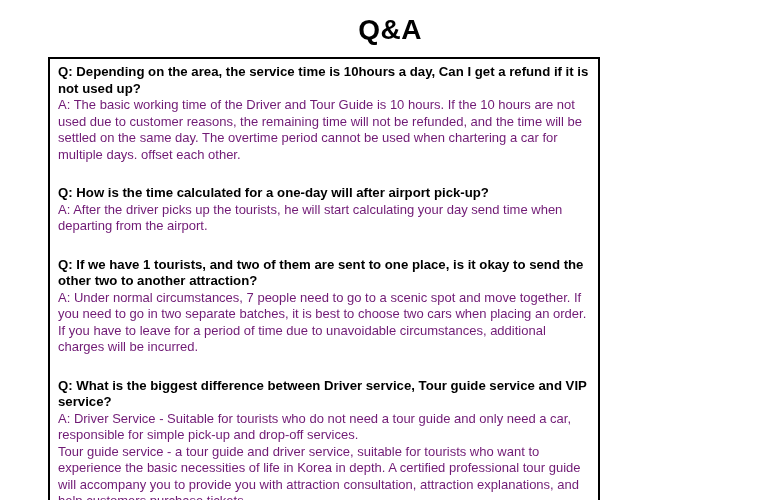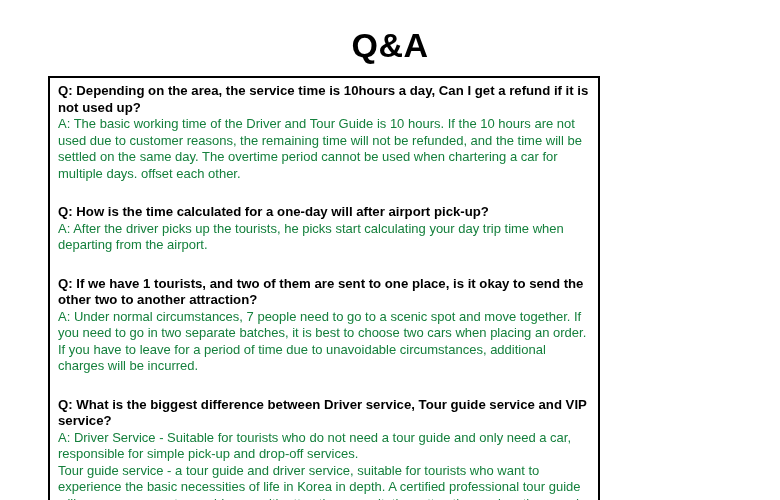--- a/index.html
+++ b/index.html
@@ -13,25 +13,25 @@
     color: #111111;
   }
   .page {
     width: 780px;
     height: 500px;
     position: relative;
     box-sizing: border-box;
   }
   .page-title {
     text-align: center;
-    font-size: 34px;
+    font-size: 28px;
     font-weight: 700;
     letter-spacing: 0.5px;
     margin: 0;
-    padding-top: 26px;
+    padding-top: 14px;
     padding-bottom: 11px;
     color: #000000;
   }
   .qa-box {
     margin-left: 48px;
     width: 552px;
     box-sizing: border-box;
     border: 2px solid #000000;
     padding: 5px 8px 6px 8px;
     background: #ffffff;
@@ -45,40 +45,40 @@
   .question {
     font-weight: 700;
     font-size: 13.2px;
     line-height: 16.5px;
     color: #000000;
   }
   .answer {
     font-weight: 400;
     font-size: 13px;
     line-height: 16.5px;
-    color: #15803d;
+    color: #701a75;
     white-space: pre-line;
   }
 </style>
 </head>
 <body>
 
 <div class="page">
   <h1 class="page-title">Q&amp;A</h1>
 
   <div class="qa-box">
 
     <div class="qa-block">
       <div class="question">Q: Depending on the area, the service time is 10hours a day, Can I get a refund if it is not used up?</div>
       <div class="answer">A: The basic working time of the Driver and Tour Guide is 10 hours. If the 10 hours are not used due to customer reasons, the remaining time will not be refunded, and the time will be settled on the same day. The overtime period cannot be used when chartering a car for multiple days. offset each other.</div>
     </div>
 
     <div class="qa-block">
       <div class="question">Q: How is the time calculated for a one-day will after airport pick-up?</div>
-      <div class="answer">A: After the driver picks up the tourists, he picks start calculating your day trip time when departing from the airport.</div>
+      <div class="answer">A: After the driver picks up the tourists, he will start calculating your day send time when departing from the airport.</div>
     </div>
 
     <div class="qa-block">
       <div class="question">Q: If we have 1 tourists, and two of them are sent to one place, is it okay to send the other two to another attraction?</div>
       <div class="answer">A: Under normal circumstances, 7 people need to go to a scenic spot and move together. If you need to go in two separate batches, it is best to choose two cars when placing an order. If you have to leave for a period of time due to unavoidable circumstances, additional charges will be incurred.</div>
     </div>
 
     <div class="qa-block">
       <div class="question">Q: What is the biggest difference between Driver service, Tour guide service and VIP service?</div>
       <div class="answer">A: Driver Service - Suitable for tourists who do not need a tour guide and only need a car, responsible for simple pick-up and drop-off services.

